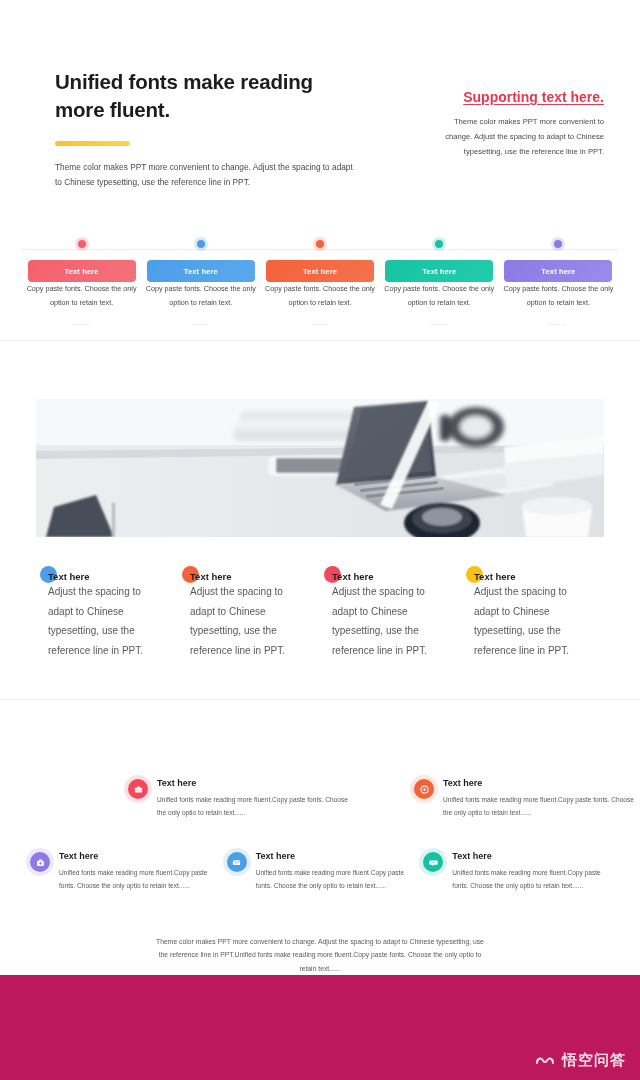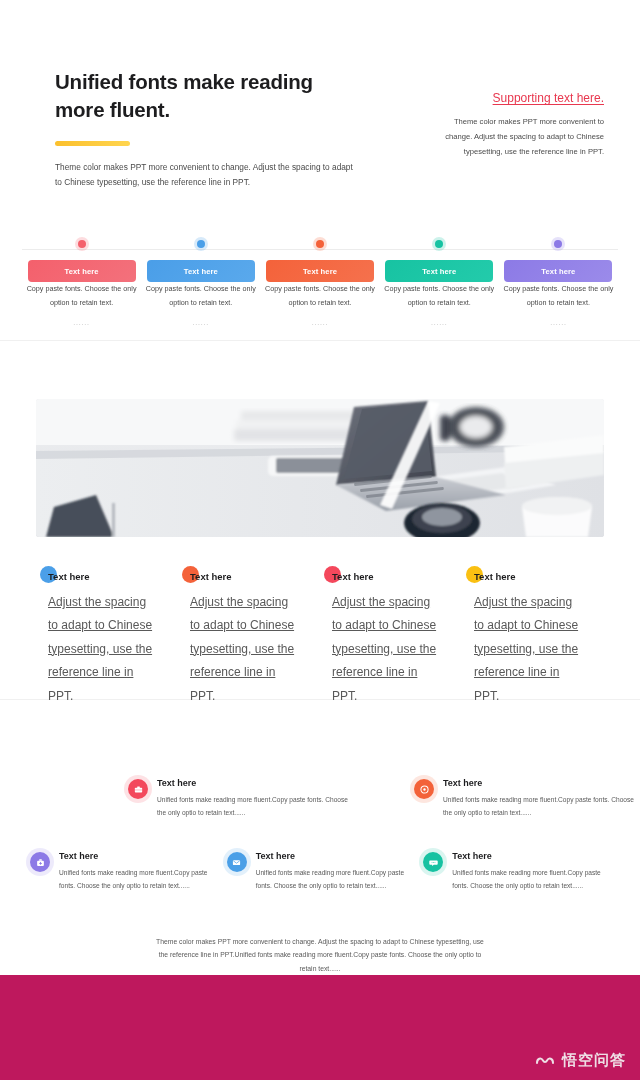--- a/index.html
+++ b/index.html
@@ -16,21 +16,21 @@
   .sec-hero { position:relative; padding: 68px 36px 0 55px; height: 340px; background:#fff; }
   .hero-title {
     font-size: 20.5px; font-weight: bold; color:#1d1d1f; line-height: 1.38;
     letter-spacing: -0.2px; width: 300px;
   }
   .hero-rule { width: 75px; height: 5px; border-radius: 3px;
     background: linear-gradient(90deg,#fbc02d,#ffd54f); margin: 16px 0 14px 0; }
   .hero-body { font-size: 8.3px; color:#4a4a4a; line-height: 1.85; width: 300px; }
 
   .hero-right { position:absolute; right: 36px; top: 88px; width: 160px; text-align: right; }
-  .supp-title { font-size: 12px; font-weight: normal; color:#e8384f;
+  .supp-title { font-size: 14px; font-weight: bold; color:#e8384f;
     text-decoration: underline; text-underline-offset: 2px; display:inline-block; }
   .supp-body { font-size: 7.6px; color:#4a4a4a; line-height: 1.95; margin-top: 9px; }
 
   
   .timeline { position:absolute; left:0; right:0; top:240px; height: 90px; }
   .tl-line { position:absolute; left: 22px; right: 22px; top: 9px; height:1px; background:#ececec; }
   .tl-row { display:flex; gap: 0; padding: 0 22px; }
   .tl-col { flex:1; display:flex; flex-direction:column; align-items:center; }
   .tl-dot { width: 8px; height: 8px; border-radius: 50%; position: relative; margin-bottom: 12px; }
   .tl-dot::after { content:""; position:absolute; left:-3px; top:-3px; width:14px; height:14px;
@@ -50,21 +50,21 @@
   .sec-img { background:#fff; padding: 58px 0 0 0; height: 358px; position:relative; }
   .photo { margin: 0 36px; height: 138px; border-radius: 3px; overflow:hidden; position:relative;
     background:#e9eaec; }
   .photo svg { display:block; width:100%; height:100%; }
 
   .four { display:flex; padding: 34px 36px 0 36px; gap: 0; }
   .four-col { flex:1; padding-right: 22px; position:relative; }
   .four-dot { position:absolute; left: 4px; top: -5px; width: 17px; height:17px; border-radius:50%; }
   .four-head { position:relative; z-index:2; font-size:9.5px; font-weight:bold; color:#1d1d1f;
     padding-left: 12px; }
-  .four-body { font-size: 12px; color:#595959; line-height: 1.95; margin-top: 9px; padding-left: 12px; text-decoration: underline; }
+  .four-body { font-size: 10px; color:#595959; line-height: 1.95; padding-left: 12px; }
 
   
   .sec-icons { background:#fff; padding: 78px 0 0 0; position:relative; }
   .igrid-top { display:flex; padding: 0 120px 0 128px; gap: 58px; }
   .igrid-bot { display:flex; padding: 32px 30px 0 30px; gap: 10px; }
   .icell { display:flex; gap: 9px; flex:1; }
   .icell-top { flex: 0 0 228px; }
   .ibadge { flex: 0 0 20px; width:20px; height:20px; border-radius:50%; position:relative;
     display:flex; align-items:center; justify-content:center; margin-top:1px; }
   .ibadge::after { content:""; position:absolute; left:-4px; top:-4px; width:28px; height:28px;

